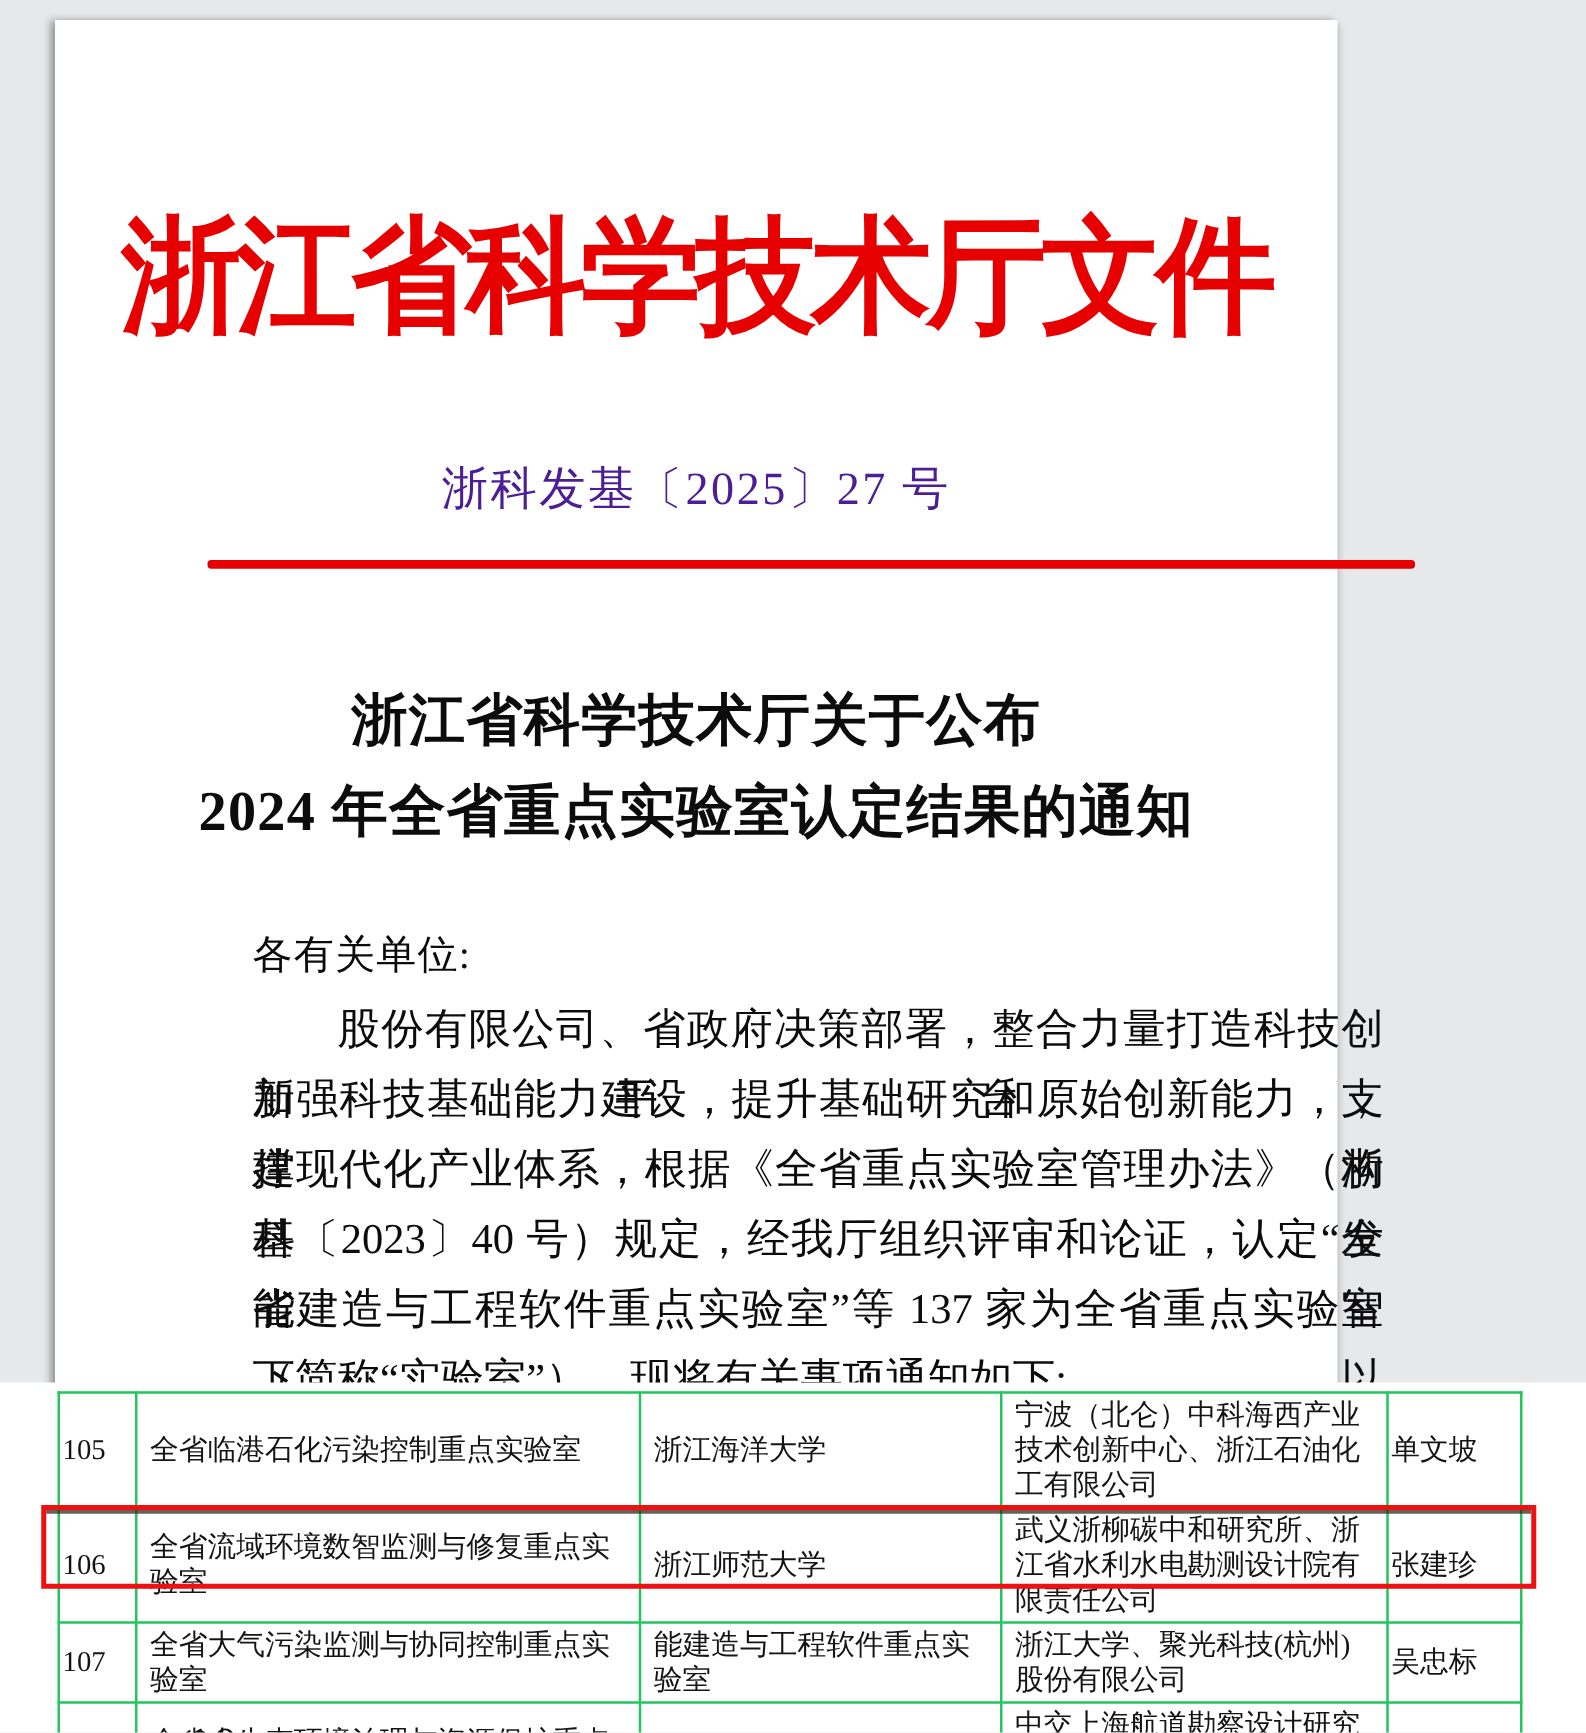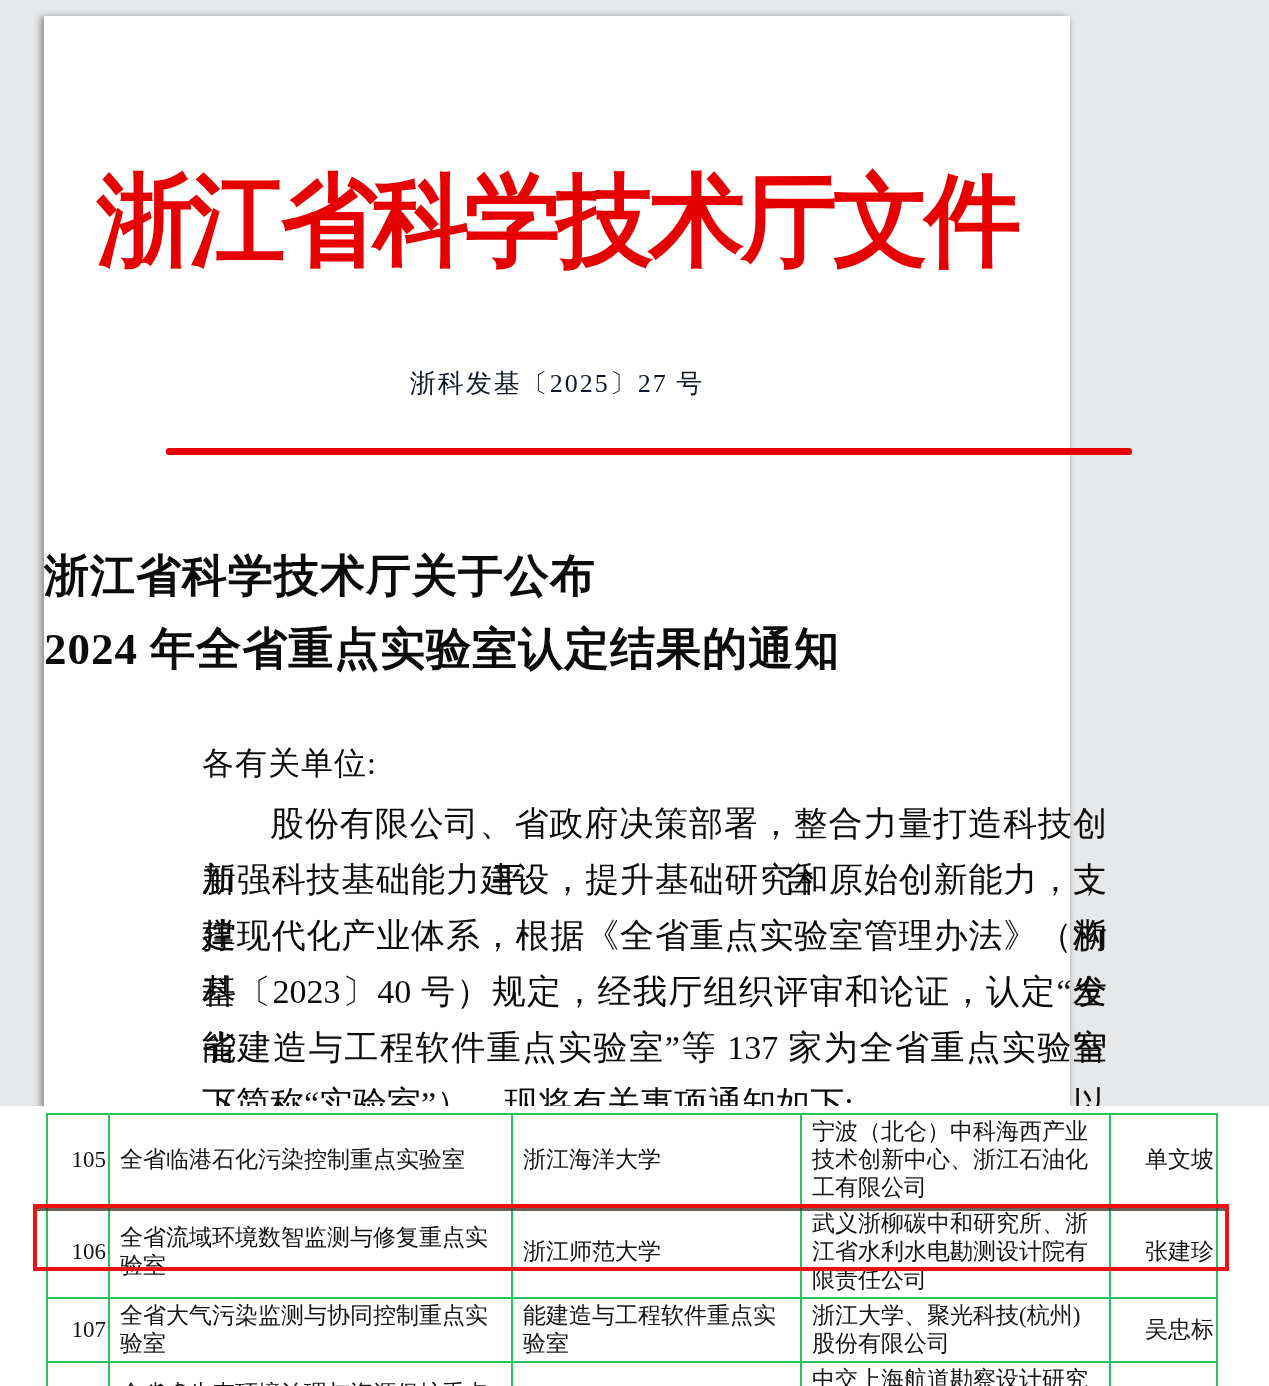--- a/index.html
+++ b/index.html
@@ -31,36 +31,37 @@
     color: var(--accent, #e60000);
     white-space: nowrap;
     transform: scaleY(1.05);
     transform-origin: center top;
   }
 
   .doc-number {
     position: absolute;
     top: 350px; left: 0; right: 0;
     text-align: center;
-    font-size: 26px;
+    font-size: 37px;
     letter-spacing: 2px;
-    color: #0f172a;
+    color: #4c1d95;
   }
 
   .red-rule {
     position: absolute;
     top: 432px; left: 122px;
     width: 966px; height: 7px;
     background: var(--accent, #e60000);
     border-radius: 3px;
   }
 
   .subtitle {
     position: absolute;
     top: 524px; left: 0; right: 0;
+    text-align: center;
     font-weight: bold;
     font-size: 45px;
     line-height: 73px;
     color: #0c0c0c;
     letter-spacing: 1px;
   }
 
   .salutation {
     position: absolute;
     top: 726px; left: 158px;
@@ -111,21 +112,21 @@
     vertical-align: middle;
     line-height: 28px;
     padding: 3px 10px;
     overflow: hidden;
   }
   .result-table col.c-no   { width: 62px; }
   .result-table col.c-lab  { width: 403px; }
   .result-table col.c-host { width: 289px; }
   .result-table col.c-part { width: 309px; }
   .result-table col.c-dir  { width: 107px; }
-  .result-table td.center { text-align: right; padding: 3px 2px; margin-left: 37px; }
+  .result-table td.center { text-align: left; padding: 3px 2px; margin-left: 37px; }
   .result-table tr.r-105 { height: 50px; }
   .result-table tr.r-106 { height: 48px; }
   .result-table tr.r-107 { height: 52px; padding-left: 33px; }
   .result-table tr.r-108 { height: 50px; }
 
   .highlight-box {
     position: absolute;
     left: 33px; top: 1204px;
     width: 1196px; height: 67px;
     border: 4px solid var(--highlight, #ee1111);

